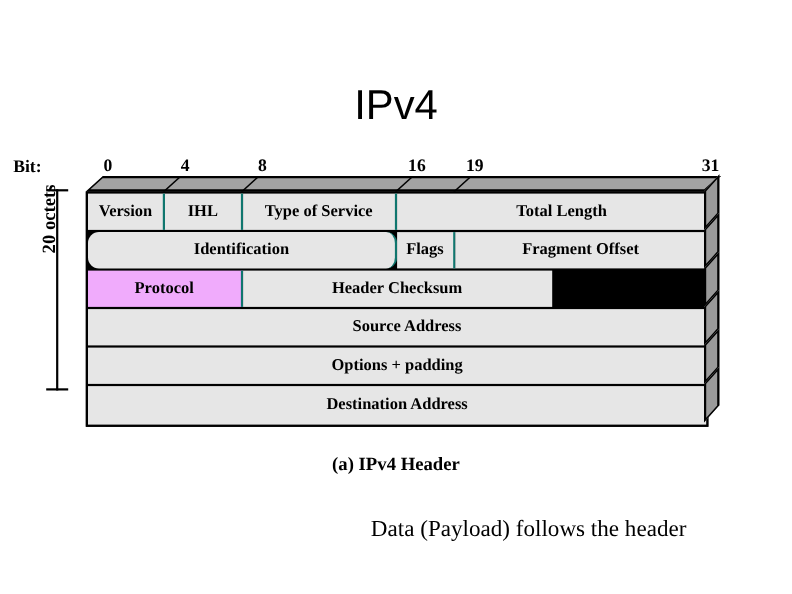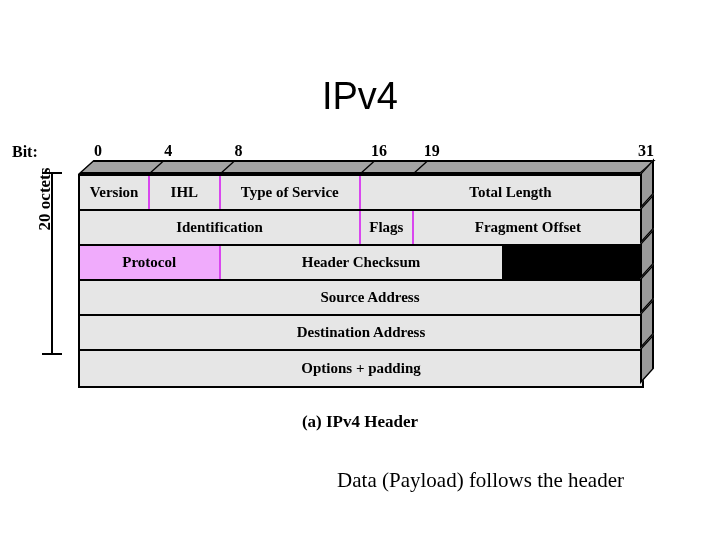--- a/index.html
+++ b/index.html
@@ -139,21 +139,21 @@
   }
   .row {
     display: flex;
     height: 35px;
     border-bottom: 2px solid #000;
     box-sizing: border-box;
   }
   .row:last-child { border-bottom: none; }
   .cell {
     background: #e6e6e6;
-    border-right: 2px solid #d946ef;
+    border-right: 2px solid #0f766e;
     box-sizing: border-box;
     display: flex;
     align-items: center;
     justify-content: center;
     font-family: "Liberation Serif", serif;
     font-weight: bold;
     font-size: 15px;
     line-height: 17px;
     color: #000;
     overflow: hidden;
@@ -231,36 +231,36 @@
         <div class="top-tick" style="left: 333.688px;"></div>
       </div>
     <div class="front-face" id="front-face">
         <div class="row">
           <div class="cell" style="flex: 0 0 12.5%;">Version</div>
           <div class="cell" style="flex: 0 0 12.5%;">IHL</div>
           <div class="cell" style="flex: 0 0 25%;">Type of Service</div>
           <div class="cell" style="flex: 0 0 50%; padding-left: 18px;">Total Length</div>
         </div>
         <div class="row">
-          <div class="cell" style="flex: 0 0 50%;">Identification</div>
+          <div class="cell" style="flex: 0 0 50%; border-radius: 10px;">Identification</div>
           <div class="cell" style="flex: 0 0 9.375%;">Flags</div>
           <div class="cell" style="flex: 0 0 40.625%;">Fragment Offset</div>
         </div>
         <div class="row">
           <div class="cell highlight" style="flex: 0 0 25%;">Protocol</div>
           <div class="cell" style="flex: 0 0 50%;">Header Checksum</div>
         </div>
         <div class="row">
           <div class="cell" style="flex: 0 0 100%; padding-left: 18px;">Source Address</div>
         </div>
         <div class="row">
+          <div class="cell" style="flex: 0 0 100%;">Options + padding</div>
+        </div>
+        <div class="row">
           <div class="cell" style="flex: 0 0 100%;">Destination Address</div>
-        </div>
-        <div class="row">
-          <div class="cell" style="flex: 0 0 100%;">Options + padding</div>
         </div>
       </div>
     <div id="side-host">
         <div class="side-face" style="top: 14px;"></div>
         <div class="side-face" style="top: 49px;"></div>
         <div class="side-face" style="top: 84px;"></div>
         <div class="side-face" style="top: 119px;"></div>
         <div class="side-face" style="top: 154px;"></div>
         <div class="side-face" style="top: 189px;"></div>
       </div>

